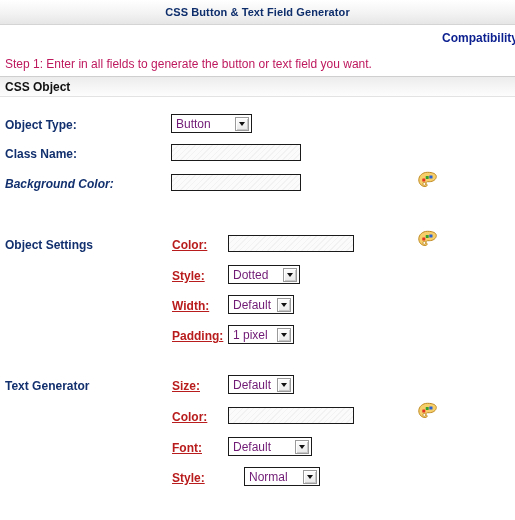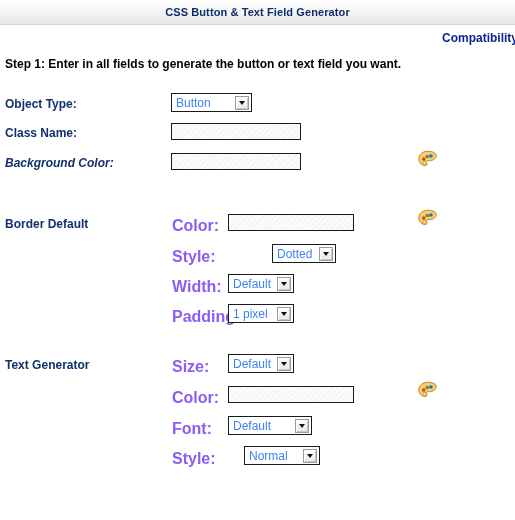--- a/index.html
+++ b/index.html
@@ -60,22 +60,22 @@
   
   .step-row {
     height: 25px;
     display: flex;
     align-items: center;
     padding-left: 5px;
     box-sizing: border-box;
   }
   .step-text {
     font-size: 12px;
-    font-weight: bold;
-    color: #000000;
+    font-weight: normal;
+    color: #be185d;
     white-space: nowrap;
   }
 
   
   .section-bar {
     height: 21px;
     background: linear-gradient(to bottom, #ececec 0%, #f4f4f4 45%, #fdfdfd 100%);
     border-top: 1px solid #cfcfcf;
     border-bottom: 1px solid #e3e3e3;
     display: flex;
@@ -94,24 +94,25 @@
   .form-block {
     position: relative;
   }
   .label-main {
     font-size: 12px;
     font-weight: bold;
     color: #12306e;
     white-space: nowrap;
   }
   .label-sub {
-    font-size: 16px;
-    font-weight: bold;
-    color: #8b5cf6;
-    white-space: nowrap;
+    font-size: 12px;
+    font-weight: bold;
+    color: #b91c1c;
+    white-space: nowrap;
+    text-decoration: underline;
   }
 
   
   .txtfield {
     border: 1px solid #1a1a1a;
     background-color: #fbfbfb;
     background-image: repeating-linear-gradient(
         -45deg,
         rgba(0,0,0,0.035) 0px,
         rgba(0,0,0,0.035) 1px,
@@ -127,21 +128,21 @@
     background: #ffffff;
     height: 19px;
     box-sizing: border-box;
     display: inline-flex;
     align-items: center;
     justify-content: space-between;
     padding: 0 2px 0 4px;
   }
   .selectbox .sel-val {
     font-size: 12px;
-    color: #3b82f6;
+    color: #701a75;
     white-space: nowrap;
     line-height: 1;
   }
   .sel-arrow {
     width: 14px;
     height: 14px;
     background: linear-gradient(to bottom, #fdfdfd 0%, #e9e9e9 100%);
     border: 1px solid #9a9a9a;
     box-shadow: inset 1px 1px 0 #ffffff, inset -1px -1px 0 #c8c8c8;
     box-sizing: border-box;
@@ -180,20 +181,23 @@
   </div>
 
   <div class="compat-row">
     <span class="compat-text">Compatibility</span>
   </div>
 
   <div class="step-row">
     <span class="step-text">Step 1: Enter in all fields to generate the button or text field you want.</span>
   </div>
 
+  <div class="section-bar">
+    <span class="section-bar-text">CSS Object</span>
+  </div>
 
   <div class="form-block" style="height:122px;">
 
     <div class="abs" style="left:5px; top:21px;">
       <span class="label-main">Object Type:</span>
     </div>
     <div class="abs selectbox" style="left:171px; top:115px; width:81px; margin-top:-98px;">
       <span class="sel-val">Button</span>
       <span class="sel-arrow">
           <i></i>
@@ -217,41 +221,41 @@
         <rect x="8.7" y="4.9" width="3" height="3" rx="0.4" fill="#33a02c"></rect>
         <rect x="12.3" y="4.4" width="3.2" height="3.2" rx="0.4" fill="#2b61d1"></rect>
       </svg>
     </div>
   </div>
 
 
   <div class="form-block" style="height:290px;">
 
     <div class="abs" style="left:5px; top:19px;">
-      <span class="label-main">Border Default</span>
+      <span class="label-main">Object Settings</span>
     </div>
 
     <div class="abs" style="left:172px; top:19px;">
       <span class="label-sub">Color:</span>
     </div>
     <div class="abs txtfield" style="left:228px; top:16px; width:126px;"></div>
     <div class="abs" style="left:417px; top:11px;">
       <svg class="palette" viewBox="0 0 22 20" xmlns="http://www.w3.org/2000/svg">
         <path d="M10.4 1.3C5.6 1.3 1.8 4.6 1.8 8.9c0 4.2 3.3 6.6 6.1 6.6 1.6 0 2.2-.6 2.2-1.3 0-.5-.3-.8-.6-1.1-.3-.3-.5-.6-.5-1 0-.8.7-1.4 1.7-1.4h1.6c3.9 0 7-2.3 7-5.2 0-2.6-3.4-4.2-8.9-4.2z" fill="#f7cf6a" stroke="#c08a23" stroke-width="1"></path>
         <circle cx="7.3" cy="12.9" r="1.5" fill="#fdfaf0" stroke="#c08a23" stroke-width="0.8"></circle>
         <rect x="5.3" y="7.6" width="3" height="3" rx="0.4" fill="#e03123"></rect>
         <rect x="8.7" y="4.9" width="3" height="3" rx="0.4" fill="#33a02c"></rect>
         <rect x="12.3" y="4.4" width="3.2" height="3.2" rx="0.4" fill="#2b61d1"></rect>
       </svg>
     </div>
 
     <div class="abs" style="left:172px; top:50px;">
       <span class="label-sub">Style:</span>
     </div>
-    <div class="abs selectbox" style="left:228px; top:46px; width:64px;margin-left:44px;">
+    <div class="abs selectbox" style="left:228px; top:46px; width:72px;">
       <span class="sel-val">Dotted</span>
       <span class="sel-arrow">
           <i></i>
         </span>
     </div>
 
     <div class="abs" style="left:172px; top:80px;">
       <span class="label-sub">Width:</span>
     </div>
     <div class="abs selectbox" style="left:228px; top:76px; width:66px;">

